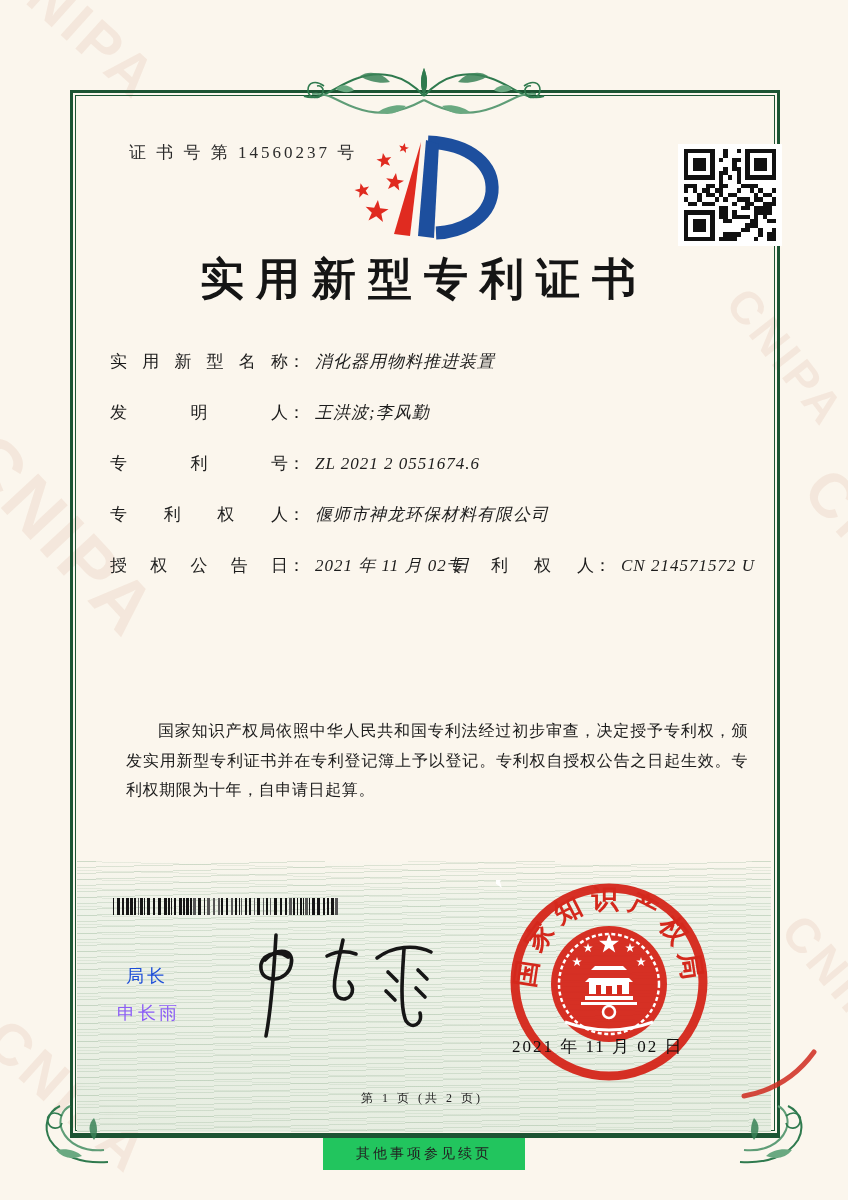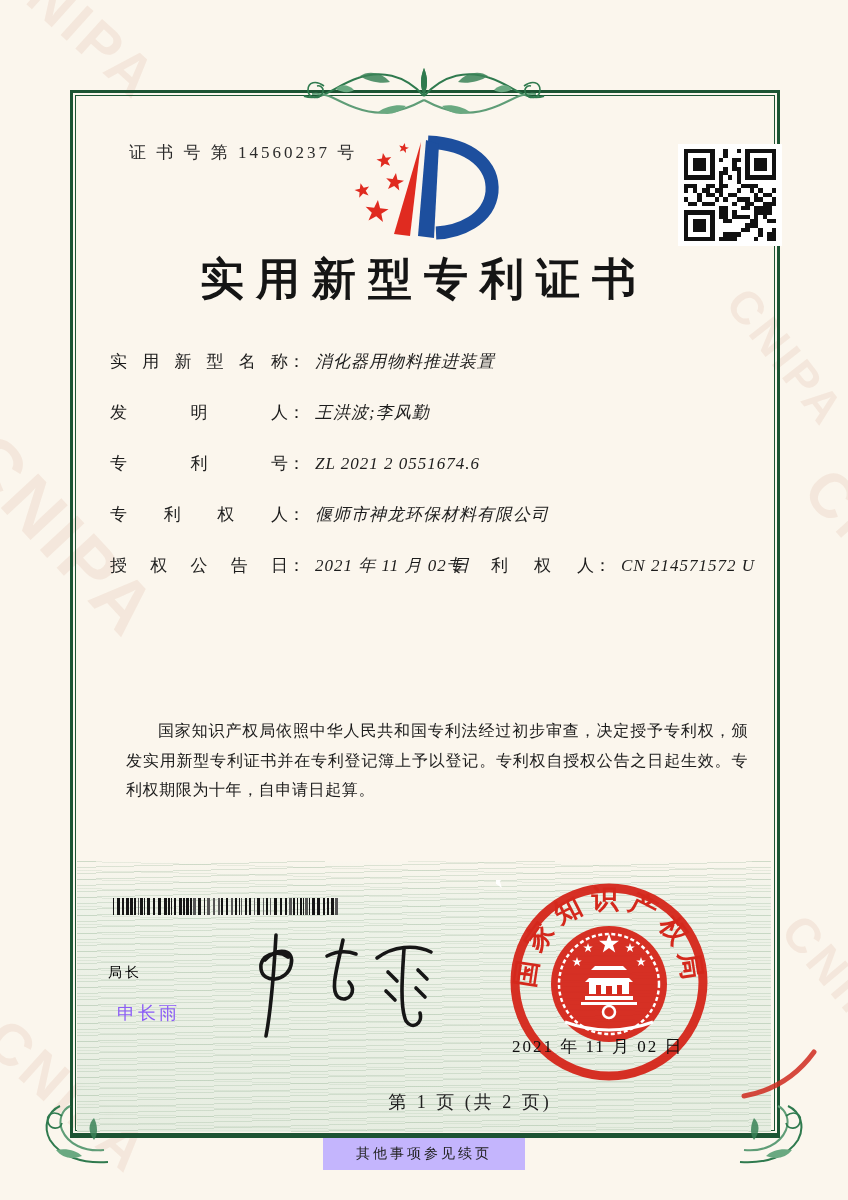--- a/index.html
+++ b/index.html
@@ -32,29 +32,29 @@
   .body-text{position:absolute;left:110px;top:700px;width:654px;font-size:16px;line-height:1.85;
              text-align:justify;letter-spacing:0.6px;color:#1c1c1c;}
   .body-text p{margin:16px;text-indent:2em;}
   
   .greenzone{position:absolute;left:77px;top:861px;width:694px;height:271px;z-index:2;
     background-image:
       repeating-linear-gradient(178.5deg, rgba(150,180,150,0.30) 0 1px, rgba(0,0,0,0) 1px 6px),
       repeating-linear-gradient(181.5deg, rgba(150,180,150,0.18) 0 1px, rgba(0,0,0,0) 1px 9px),
       linear-gradient(180deg, rgba(250,246,237,1) 0%, rgba(237,242,232,0.92) 16%, rgba(230,237,225,0.97) 100%);}
   .barcode{position:absolute;left:113px;top:898px;width:226px;height:17px;}
-  .sig-title{position:absolute;left:108px;top:964px;font-size:14px;letter-spacing:3px;color:#000000;}
+  .sig-title{position:absolute;left:126px;top:964px;font-size:18px;letter-spacing:3px;color:#1d4ed8;}
   .sig-name{position:absolute;left:117px;top:1001px;font-size:18px;letter-spacing:3px;color:#8b5cf6;}
   .signature{position:absolute;left:225px;top:928px;width:235px;height:118px;}
   .seal{position:absolute;left:496px;top:880px;width:226px;height:206px;}
   .seal-date{position:absolute;left:512px;top:1035px;font-size:17px;letter-spacing:2px;color:#101010;z-index:4;}
-  .page-no{position:absolute;left:70px;width:704px;top:1090px;text-align:center;font-size:18px;
-           letter-spacing:3px;color:#222;z-index:4;padding-left:48px;}
+  .page-no{position:absolute;left:70px;width:704px;top:1090px;text-align:center;font-size:12px;
+           letter-spacing:3px;color:#222;z-index:4;}
   .cont-note{position:absolute;left:0;right:0;top:1138px;text-align:center;z-index:3;}
-  .cont-note span{display:inline-block;background:#c4b5fd;padding:7px 33px;font-size:14px;
+  .cont-note span{display:inline-block;background:#22c55e;padding:7px 33px;font-size:14px;
                   letter-spacing:3px;color:#222;}
   .arc-overlay{position:absolute;inset:0;z-index:5;pointer-events:none;}
 </style>
 </head>
 <body>
 
 <div class="page">
 
   <div class="wm" style="left:-22px;top:-12px;font-size:58px;transform:rotate(42deg);">CNIPA</div>
   <div class="wm" style="left:706px;top:330px;font-size:46px;transform:rotate(52deg);">CNIPA</div>

